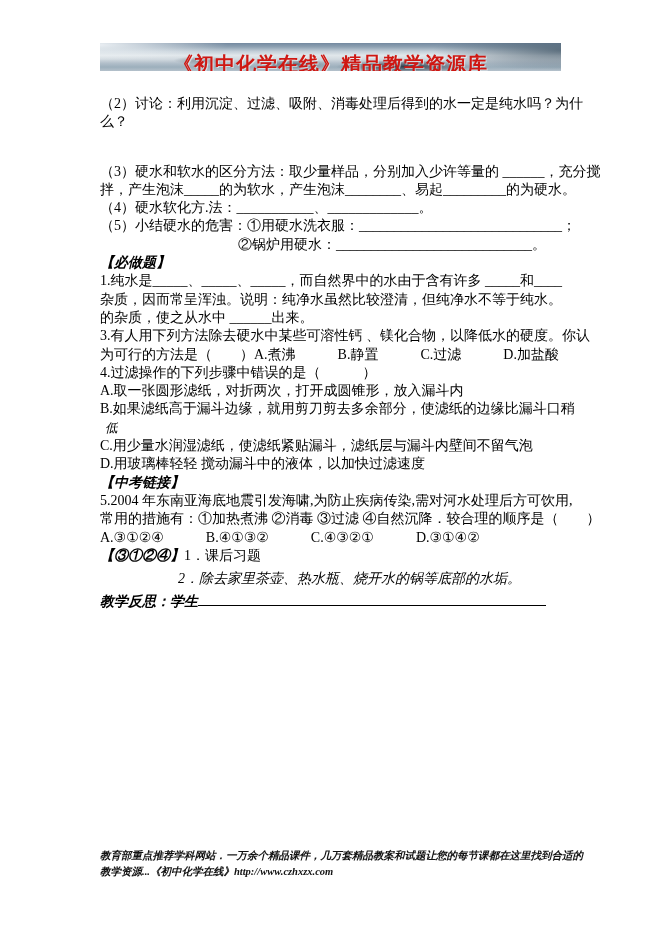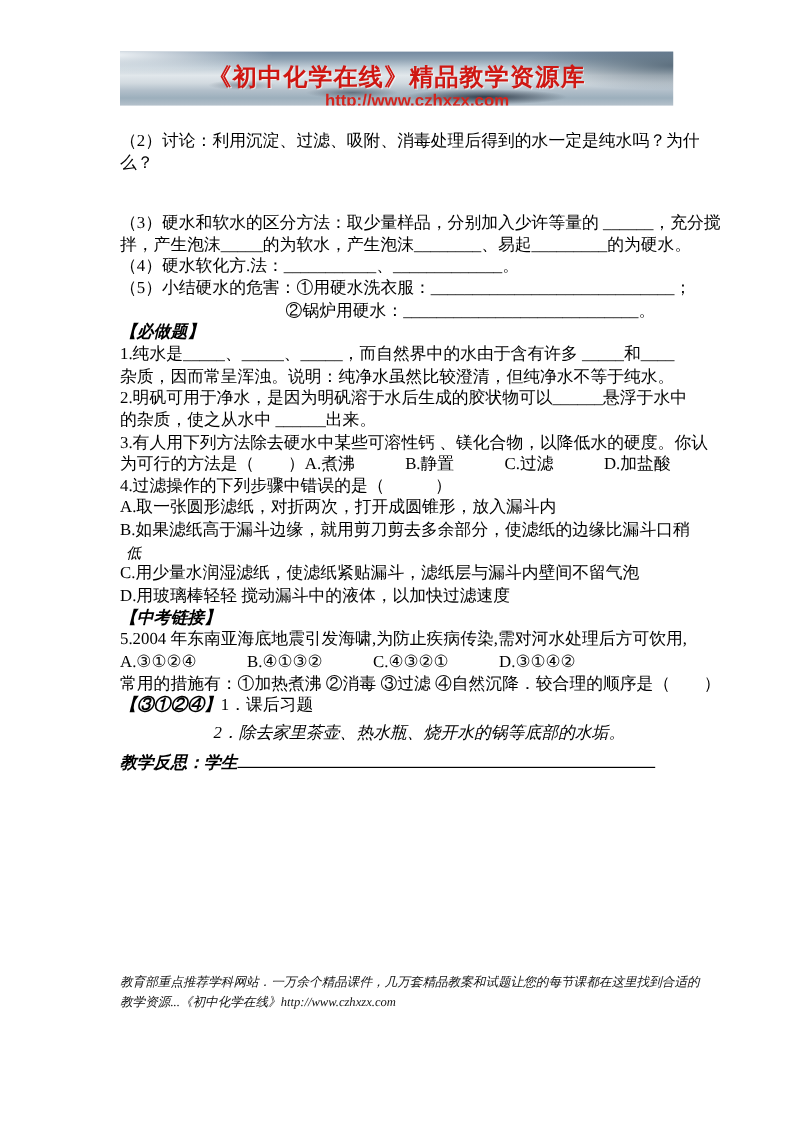--- a/index.html
+++ b/index.html
@@ -7,21 +7,21 @@
     position:relative;
     width:661px; height:935px;
     background:#ffffff;
     overflow:hidden;
     font-family:"Liberation Serif", serif;
     color:#000;
   }
   
   .banner {
     position:absolute; left:100px; top:43px;
-    width:461px; height:45px;
+    width:461px; height:28px;
     overflow:hidden;
     background:
       radial-gradient(ellipse 95px 9px at 66% 84%, rgba(24,34,48,0.80), rgba(24,34,48,0) 72%),
       radial-gradient(ellipse 55px 7px at 42% 76%, rgba(40,55,70,0.55), rgba(40,55,70,0) 70%),
       radial-gradient(ellipse 40px 6px at 22% 62%, rgba(60,75,90,0.45), rgba(60,75,90,0) 70%),
       radial-gradient(ellipse 170px 26px at 101% 26%, rgba(74,94,110,0.85), rgba(74,94,110,0) 78%),
       radial-gradient(ellipse 190px 22px at -2% 6%, rgba(246,249,251,0.95), rgba(246,249,251,0) 72%),
       linear-gradient(180deg,#7389a0 0%, #8ea1b2 14%, #c3cfd8 30%, #e1e7eb 44%, #d2dae0 58%, #b2bfca 72%, #9cafbc 86%, #b5c1cb 100%);
   }
   .banner-title {
@@ -36,21 +36,21 @@
     text-align:center;
     margin-top:-3px;
     font-family:"Liberation Sans", sans-serif;
     font-size:14px; font-weight:bold;
     color:#d3231c;
     white-space:nowrap;
     padding-left:34px;
   }
   
   .content {
-    position:absolute; left:100px; top:110px; width:462px;
+    position:absolute; left:100px; top:95px; width:462px;
     font-size:14px; line-height:18.3px;
   }
   .line { white-space:pre; }
   .bold { font-weight:bold;font-style:italic; }
   .indent-sub { padding-left:138px; }
   .indent-hw  { padding-left:78px;font-style:italic; }
   .indent-teacher { padding-left:83px; }
   .gap-top-lg { margin-top:31px; }
   .gap-top-sm { margin-top:5px; }
   .gap-top-md { margin-top:4px; }
@@ -59,22 +59,22 @@
   .rule {
     display:inline-block;
     border-bottom:1.5px solid #000;
     height:13px;
     vertical-align:baseline;
   }
   .rule-student { width:348px; }
   .rule-teacher { width:337px; }
   
   .footer {
-    position:absolute; left:100px; top:812px; width:470px;
-    font-size:10.5px; font-weight:normal; font-style:italic;
+    position:absolute; left:100px; top:848px; width:470px;
+    font-size:10.5px; font-weight:bold; font-style:italic;
     line-height:15.5px;
     color:#111;
   }
   .footer .line { white-space:pre; }
 </style>
 </head>
 <body>
 
 <div class="page">
 
@@ -89,35 +89,34 @@
 
     <div class="line gap-top-lg">（3）硬水和软水的区分方法：取少量样品，分别加入少许等量的 ______，充分搅</div>
     <div class="line">拌，产生泡沫_____的为软水，产生泡沫________、易起_________的为硬水。</div>
     <div class="line">（4）硬水软化方.法：___________、_____________。</div>
     <div class="line">（5）小结硬水的危害：①用硬水洗衣服：_____________________________；</div>
     <div class="line indent-sub">②锅炉用硬水：____________________________。</div>
 
     <div class="line bold">【必做题】</div>
     <div class="line">1.纯水是_____、_____、_____，而自然界中的水由于含有许多 _____和____</div>
     <div class="line">杂质，因而常呈浑浊。说明：纯净水虽然比较澄清，但纯净水不等于纯水。</div>
-    <div class="line">2.明矾可用于净水，是因为明矾溶于水后生成的胶状物可以______悬浮于水中</div>
     <div class="line">的杂质，使之从水中 ______出来。</div>
     <div class="line">3.有人用下列方法除去硬水中某些可溶性钙 、镁化合物，以降低水的硬度。你认</div>
     <div class="line">为可行的方法是（　　）A.煮沸　　　B.静置　　　C.过滤　　　D.加盐酸</div>
     <div class="line">4.过滤操作的下列步骤中错误的是（　　　）</div>
     <div class="line">A.取一张圆形滤纸，对折两次，打开成圆锥形，放入漏斗内</div>
     <div class="line">B.如果滤纸高于漏斗边缘，就用剪刀剪去多余部分，使滤纸的边缘比漏斗口稍</div>
     <div class="line small-wrap">低</div>
     <div class="line">C.用少量水润湿滤纸，使滤纸紧贴漏斗，滤纸层与漏斗内壁间不留气泡</div>
     <div class="line">D.用玻璃棒轻轻 搅动漏斗中的液体，以加快过滤速度</div>
 
     <div class="line bold">【中考链接】</div>
     <div class="line">5.2004 年东南亚海底地震引发海啸,为防止疾病传染,需对河水处理后方可饮用,</div>
+    <div class="line">常用的措施有：①加热煮沸 ②消毒 ③过滤 ④自然沉降．较合理的顺序是（　　）</div>
     <div class="line">A.③①②④　　　B.④①③②　　　C.④③②①　　　D.③①④②</div>
-    <div class="line">常用的措施有：①加热煮沸 ②消毒 ③过滤 ④自然沉降．较合理的顺序是（　　）</div>
 
     <div class="line"><span class="bold">【③①②④】</span><span>1．课后习题</span></div>
     <div class="line indent-hw gap-top-sm">2．除去家里茶壶、热水瓶、烧开水的锅等底部的水垢。</div>
 
     <div class="line gap-top-md"><span class="bold">教学反思：学生</span><span class="rule rule-student"></span></div>
   </div>
 
   <div class="footer">
     <div class="line">教育部重点推荐学科网站．一万余个精品课件，几万套精品教案和试题让您的每节课都在这里找到合适的</div>
     <div class="line">教学资源...《初中化学在线》http://www.czhxzx.com</div>

